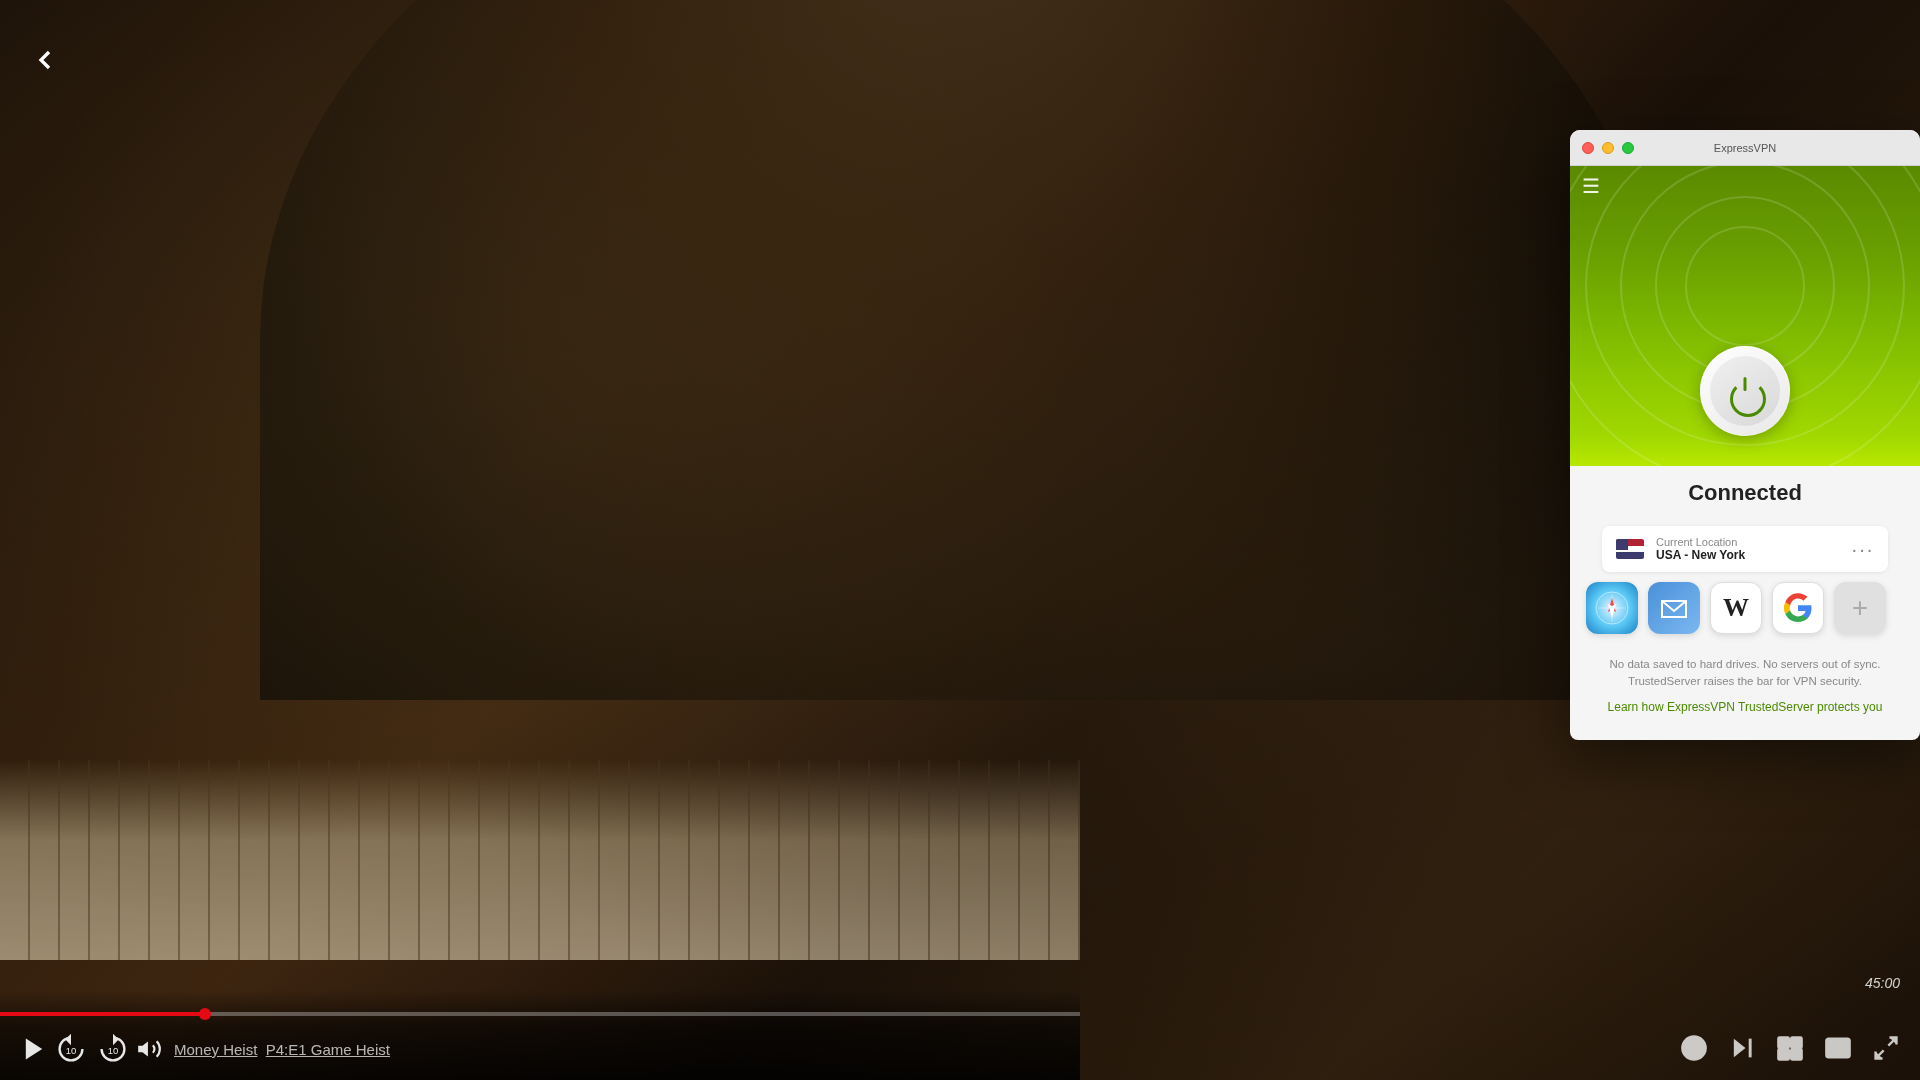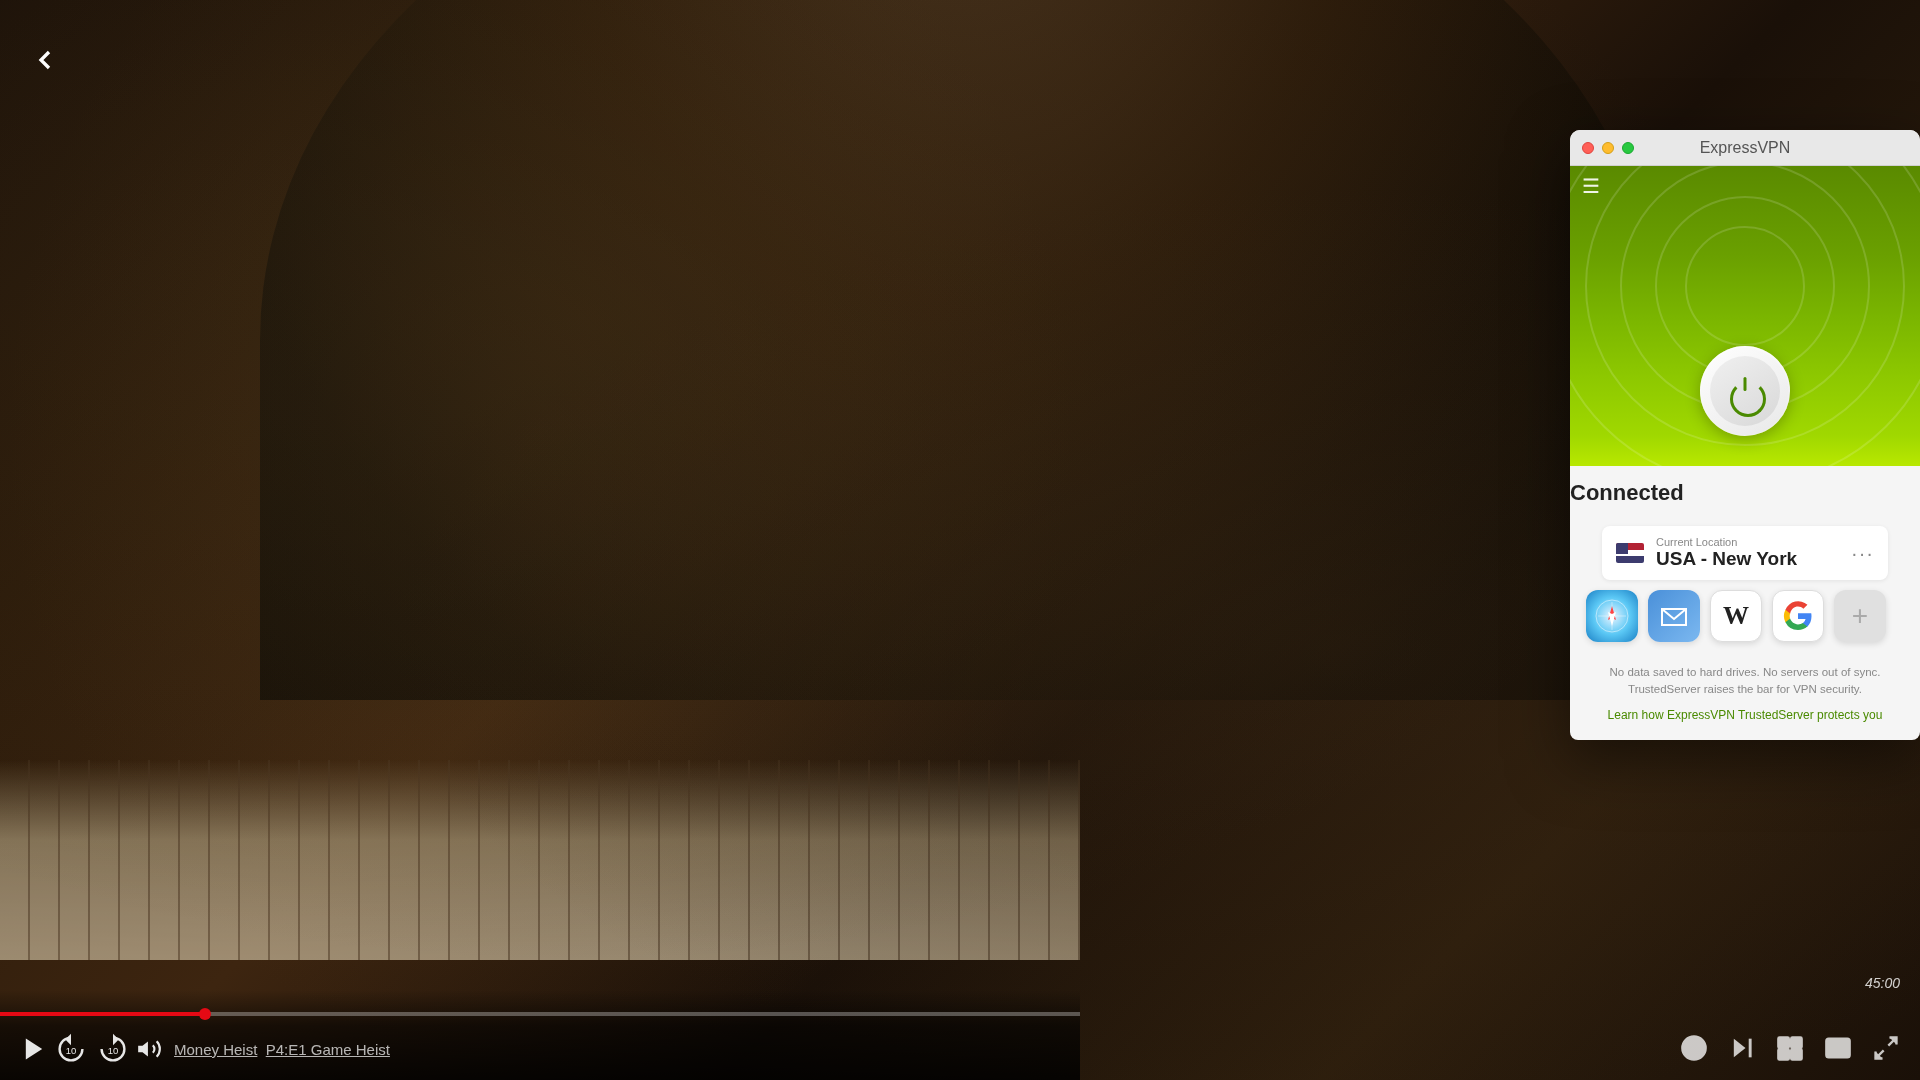--- a/index.html
+++ b/index.html
@@ -252,21 +252,21 @@
       padding: 0 12px;
       gap: 8px;
       border-bottom: 1px solid #d0d0d0;
       position: relative;
     }
 
     .window-titlebar-title {
       position: absolute;
       left: 50%;
       transform: translateX(-50%);
-      font-size: 16px;
+      font-size: 11px;
       color: #555;
       font-weight: 500;
     }
 
     .traffic-light {
       width: 12px;
       height: 12px;
       border-radius: 50%;
       cursor: pointer;
     }
@@ -376,20 +376,21 @@
       height: 30px;
       border: 3px solid #4a8a00;
       border-radius: 50%;
       border-top-color: transparent;
     }
 
     
     .vpn-status-section {
       background: #f5f5f5;
       padding: 14px 0 10px 0;
+      text-align: center;
     }
 
     .vpn-connected-text {
       font-size: 22px;
       font-weight: 700;
       color: #222;
     }
 
     
     .vpn-location-row {
@@ -426,21 +427,21 @@
       flex: 1;
     }
 
     .location-label {
       font-size: 11px;
       color: #888;
       font-weight: 400;
     }
 
     .location-name {
-      font-size: 19px;
+      font-size: 12px;
       font-weight: 700;
       color: #222;
     }
 
     .location-dots {
       font-size: 20px;
       color: #888;
       cursor: pointer;
       letter-spacing: 1px;
       line-height: 1;

